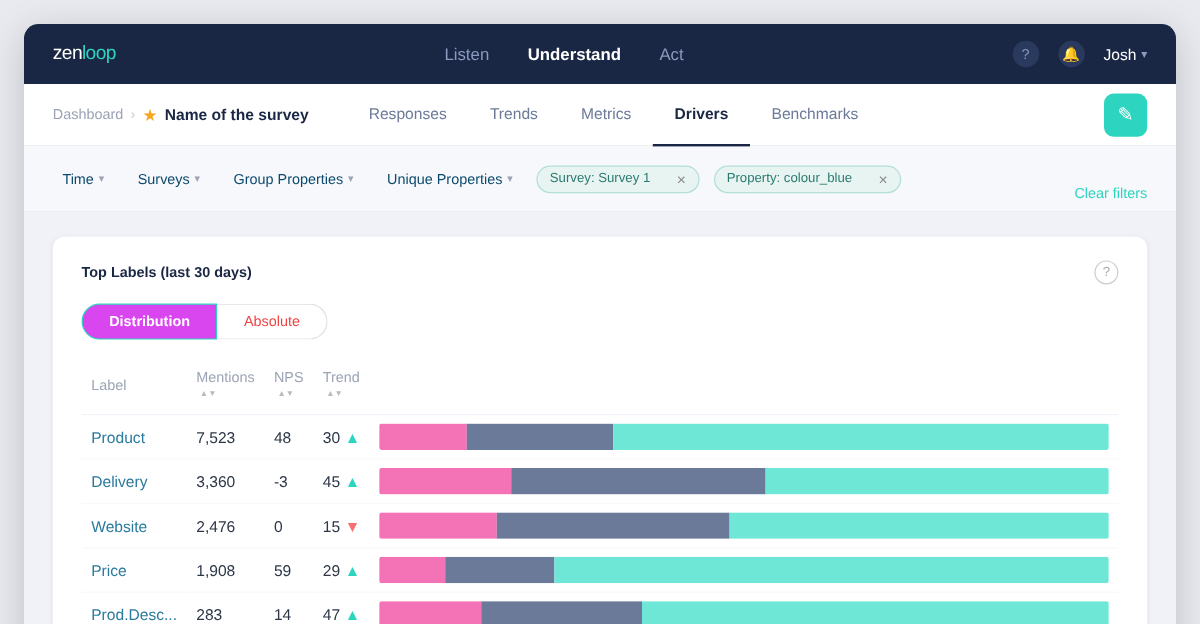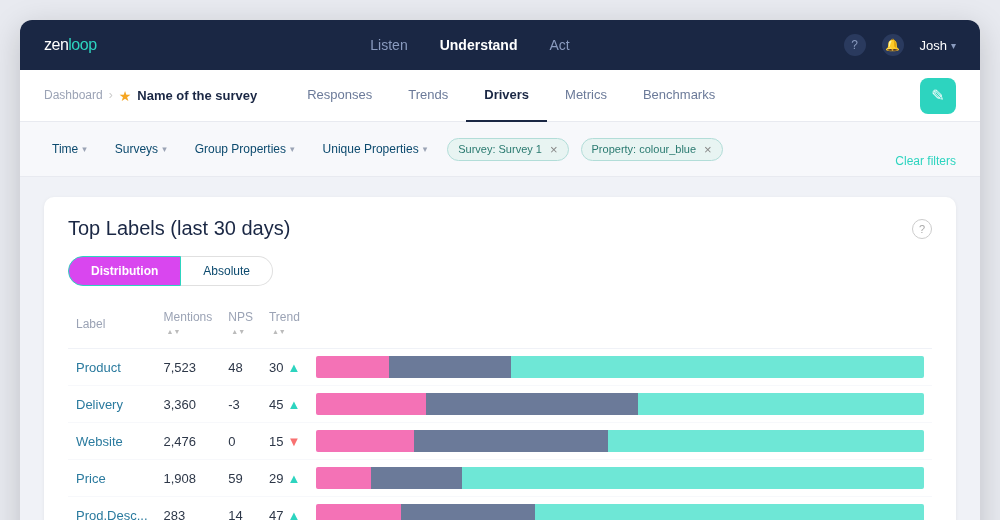--- a/index.html
+++ b/index.html
@@ -151,21 +151,21 @@
       font-size: 12px;
       color: #0c4a6e;
       cursor: pointer;
       padding: 4px 8px;
       border-radius: 4px;
     }
     .filter-btn::after { content: '▾'; font-size: 9px; color: #9ba3b5; }
     .filter-tag {
       display: flex;
       align-items: center;
-      gap: 6px;
+      gap: 20px;
       background: #e8f4f2;
       border: 1px solid #b2ddd8;
       border-radius: 20px;
       padding: 3px 10px;
       font-size: 11px;
       color: #2a7a70;
     }
     .filter-tag-x {
       cursor: pointer;
       color: #888;
@@ -192,22 +192,22 @@
       padding: 20px 24px;
       box-shadow: 0 1px 4px rgba(0,0,0,0.06);
     }
     .card-header {
       display: flex;
       align-items: center;
       justify-content: space-between;
       margin-bottom: 16px;
     }
     .card-title {
-      font-size: 20px;
-      font-weight: 400;
+      font-size: 12px;
+      font-weight: 700;
       color: #1a2744;
     }
     .help-icon {
       width: 20px;
       height: 20px;
       border-radius: 50%;
       border: 1.5px solid #ccc;
       display: flex;
       align-items: center;
       justify-content: center;
@@ -220,21 +220,21 @@
       display: flex;
       gap: 0;
       margin-bottom: 18px;
     }
     .toggle-btn {
       padding: 7px 22px;
       font-size: 12px;
       cursor: pointer;
       border: 1.5px solid #e0e0e0;
       background: #fff;
-      color: #0c4a6e;
+      color: #ef4444;
     }
     .toggle-btn:first-child { border-radius: 20px 0 0 20px; }
     .toggle-btn:last-child { border-radius: 0 20px 20px 0; border-left: none; }
     .toggle-btn.active {
       background: #d946ef;
       color: #fff;
       border-color: #2dd4bf;
       font-weight: 700;
     }
     
@@ -320,22 +320,22 @@
   <div class="sub-header">
     <div class="breadcrumb">
       <span>Dashboard</span>
       <span class="breadcrumb-arrow">›</span>
       <span class="breadcrumb-star">★</span>
       <span class="breadcrumb-name">Name of the survey</span>
     </div>
     <div class="tab-nav">
       <div class="tab-item">Responses</div>
       <div class="tab-item">Trends</div>
+      <div class="tab-item">Metrics</div>
       <div class="tab-item active">Drivers</div>
-      <div class="tab-item">Metrics</div>
       <div class="tab-item">Benchmarks</div>
     </div>
     <div class="edit-btn">✎</div>
   </div>
 
   <div class="filter-bar">
     <span class="filter-btn">Time</span>
     <span class="filter-btn">Surveys</span>
     <span class="filter-btn">Group Properties</span>
     <span class="filter-btn">Unique Properties</span>

